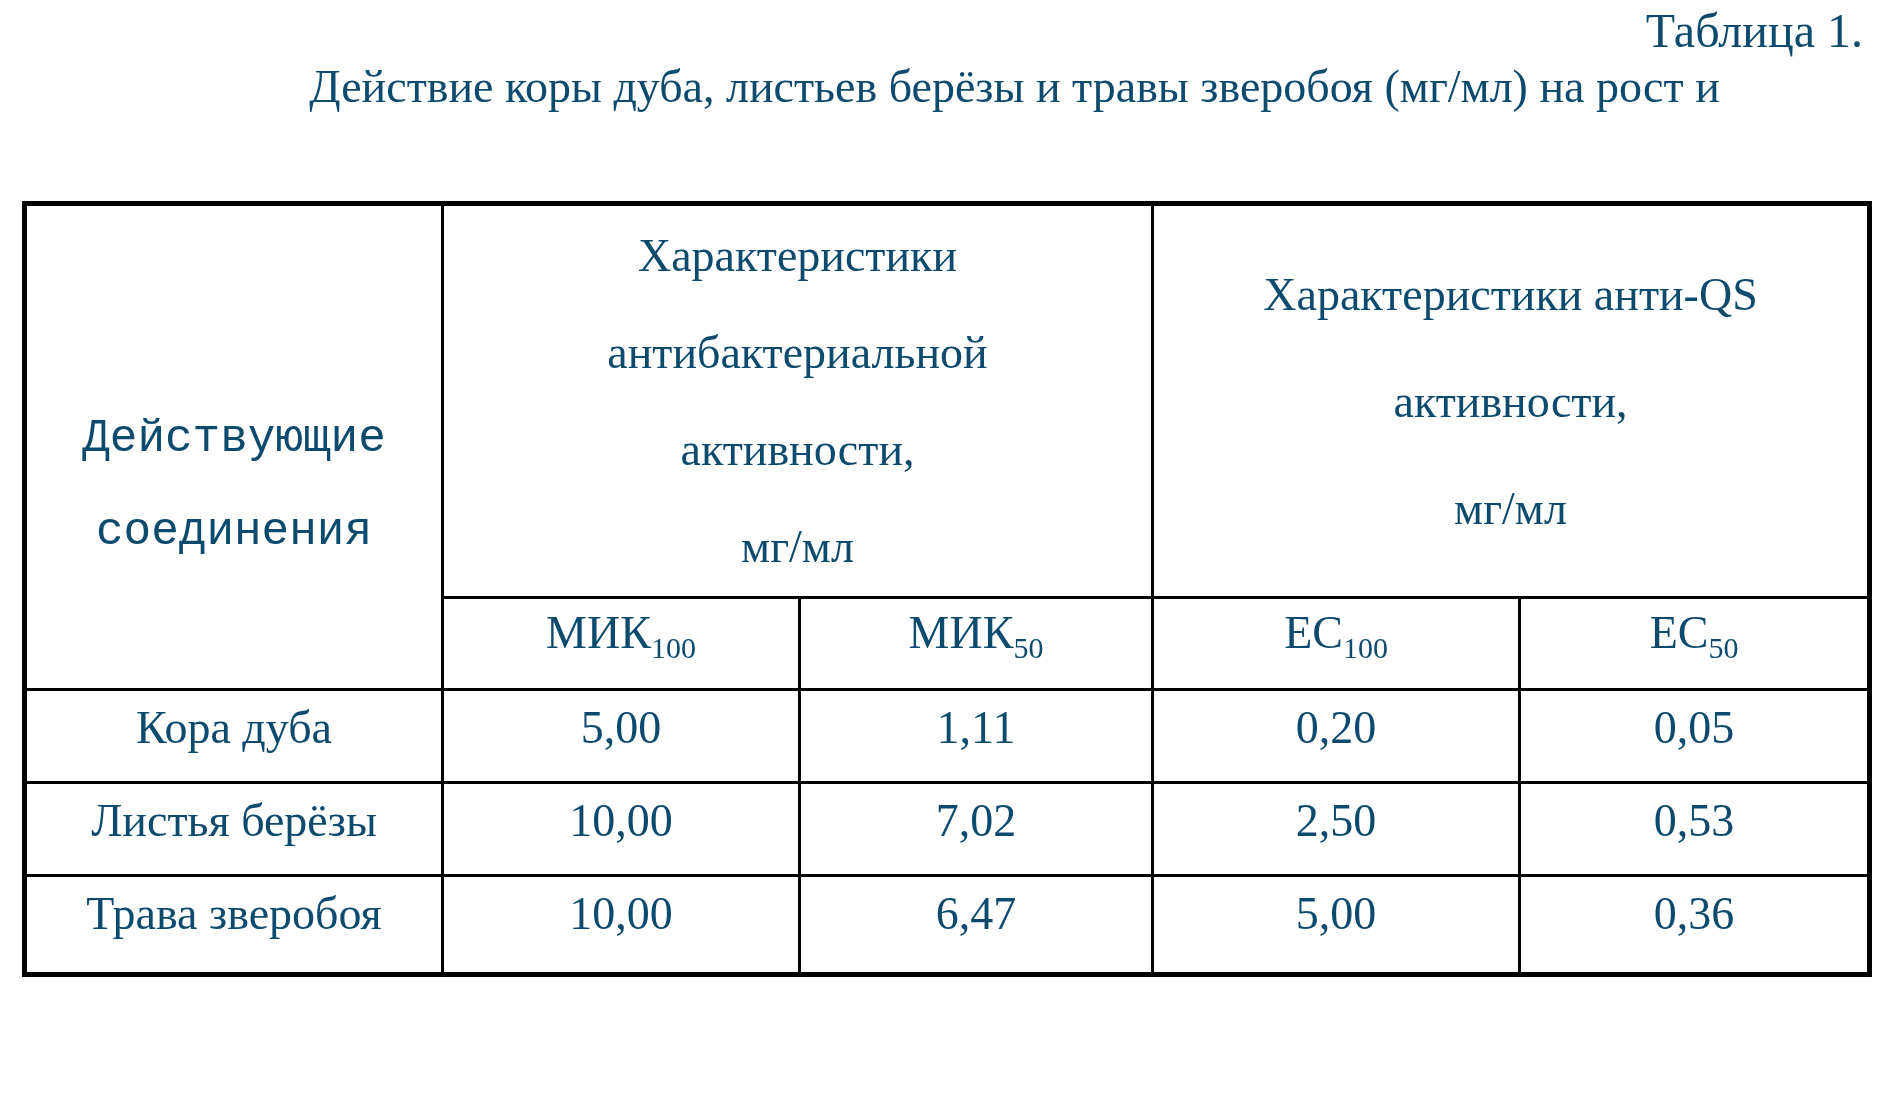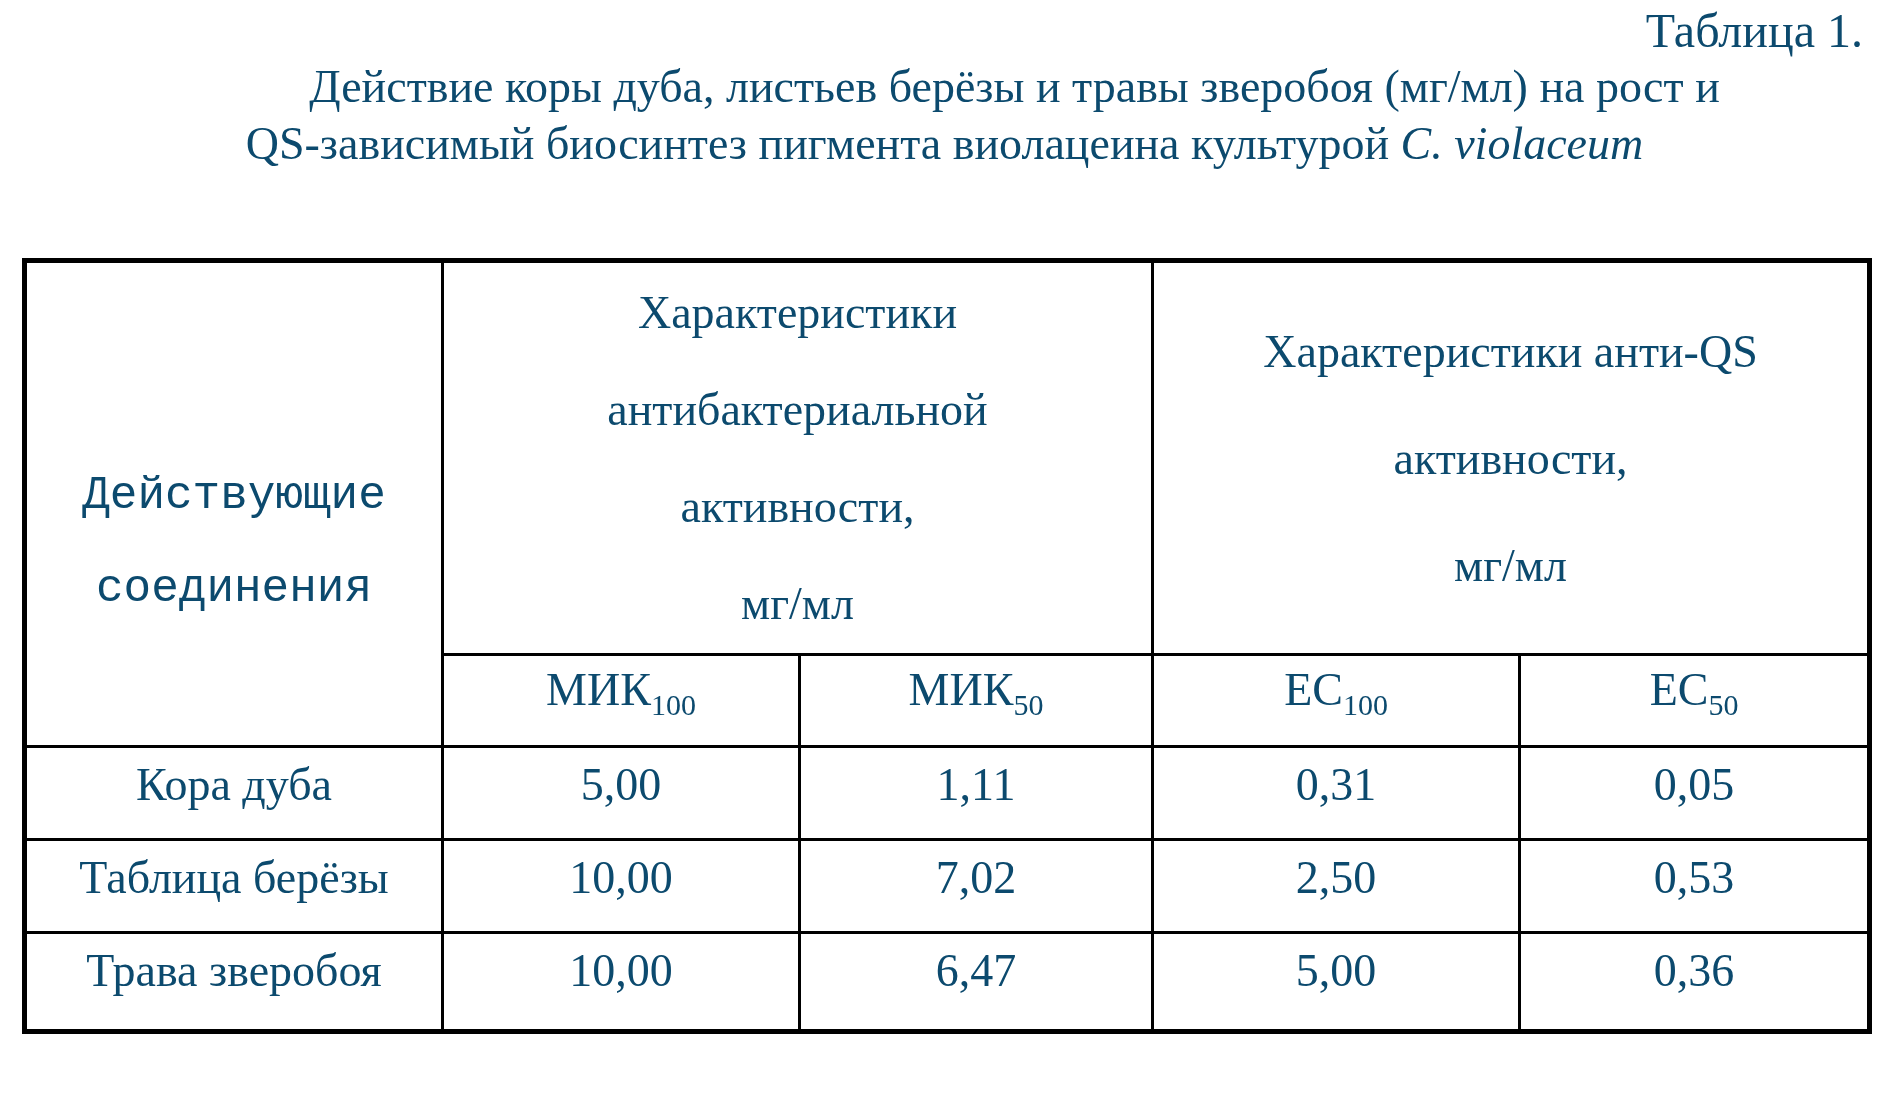--- a/index.html
+++ b/index.html
@@ -98,23 +98,20 @@
 </style>
 </head>
 <body>
 
 <div class="page">
 
   <div class="table-label">Таблица 1.</div>
 
   <div class="caption">
     <div class="cap-line cap-line-1">Действие коры дуба, листьев берёзы и травы зверобоя (мг/мл) на рост и</div>
-    <div class="cap-line">
-      <span>QS-зависимый биосинтез пигмента виолацеина культурой </span><span class="italic">C. violaceum</span>
-    </div>
   </div>
 
   <table class="main-table">
     <colgroup>
       <col style="width:418px">
       <col style="width:357px">
       <col style="width:353px">
       <col style="width:367px">
       <col style="width:350px">
     </colgroup>
@@ -139,25 +136,25 @@
       <tr class="row-subheader">
         <td><span>МИК</span><sub>100</sub></td>
         <td><span>МИК</span><sub>50</sub></td>
         <td><span>EC</span><sub>100</sub></td>
         <td><span>EC</span><sub>50</sub></td>
       </tr>
       <tr class="row-data">
         <td>Кора дуба</td>
         <td>5,00</td>
         <td>1,11</td>
-        <td>0,31</td>
+        <td>0,20</td>
         <td>0,05</td>
       </tr>
       <tr class="row-data">
-        <td>Таблица берёзы</td>
+        <td>Листья берёзы</td>
         <td>10,00</td>
         <td>7,02</td>
         <td>2,50</td>
         <td>0,53</td>
       </tr>
       <tr class="row-data row-data-last">
         <td>Трава зверобоя</td>
         <td>10,00</td>
         <td>6,47</td>
         <td>5,00</td>

